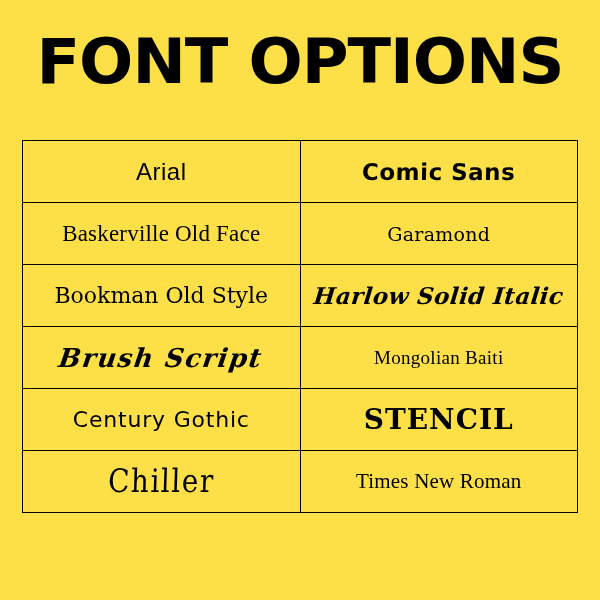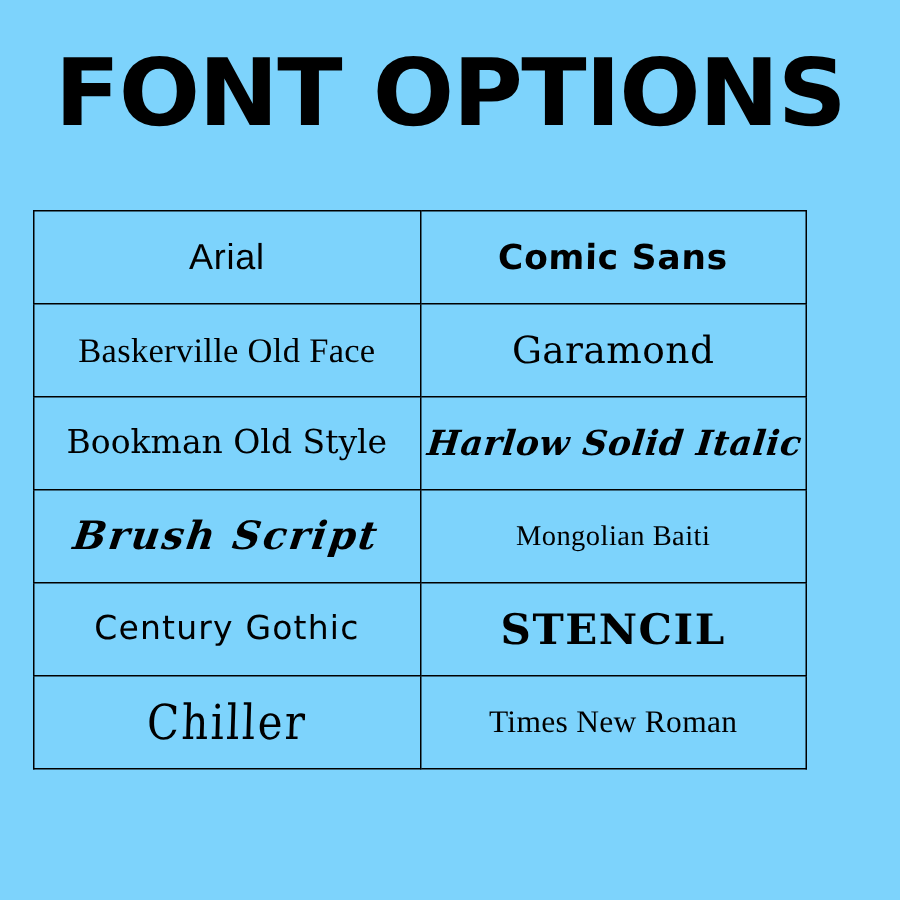--- a/index.html
+++ b/index.html
@@ -12,21 +12,21 @@
     height: 600px;
     font-family: "Liberation Sans", sans-serif;
     color: #000000;
     overflow: hidden;
   }
   .page {
     position: relative;
     width: 600px;
     height: 600px;
     box-sizing: border-box;
-    background: #7dd3fc;
+    background: #fde047;
   }
   .title {
     position: absolute;
     top: 26px;
     left: 0;
     width: 600px;
     text-align: center;
     font-family: "DejaVu Sans", sans-serif;
     font-weight: bold;
     font-size: 62px;
@@ -37,21 +37,21 @@
     white-space: nowrap;
   }
   .table-wrap {
     position: absolute;
     top: 140px;
     left: 22px;
     width: 556px;
   }
   table.font-table {
     border-collapse: collapse;
-    width: 516px;
+    width: 556px;
     table-layout: fixed;
   }
   table.font-table td {
     border: 1.5px solid #000000;
     height: 61px;
     text-align: center;
     vertical-align: middle;
     padding: 0 4px;
     overflow: hidden;
     white-space: nowrap;
@@ -71,21 +71,21 @@
     display: inline-block;
   }
   .f-baskerville {
     font-family: "Liberation Serif", serif;
     font-size: 23px;
     letter-spacing: 0.2px;
     text-align: right;
   }
   .f-garamond {
     font-family: "DejaVu Serif", serif;
-    font-size: 25px;
+    font-size: 19px;
     letter-spacing: 0.3px;
   }
   .f-bookman {
     font-family: "DejaVu Serif", serif;
     font-size: 22px;
     letter-spacing: 0px;
   }
   .f-harlow {
     font-family: "DejaVu Serif", serif;
     font-size: 23px;

